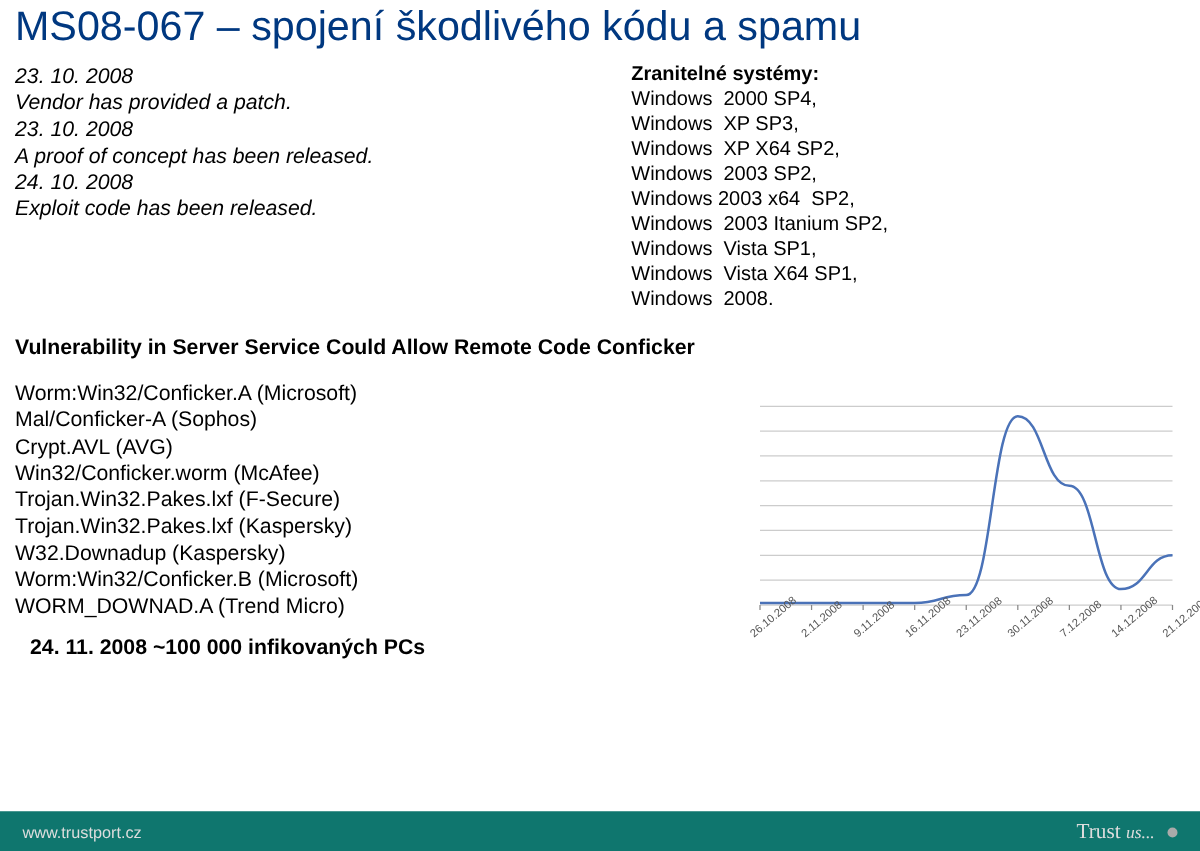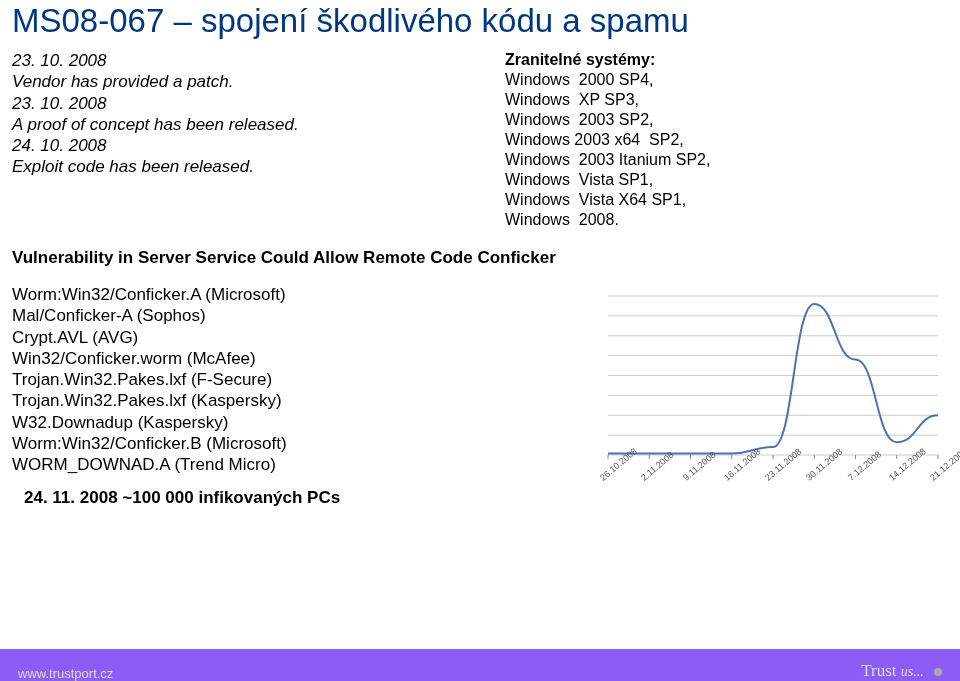--- a/index.html
+++ b/index.html
@@ -38,21 +38,21 @@
   .col-right .systems-line { white-space: pre; }
   .vuln-line {
     padding: 18px 12px 16px 12px;
     font-size: 17px;
     font-weight: bold;
     font-family: Arial, sans-serif;
   }
   .bottom-row {
     display: flex;
     padding: 0 12px;
-    align-items: flex-start;
+    align-items: center;
   }
   .names {
     flex: 1;
     font-size: 17px;
     line-height: 1.25;
   }
   .names .infected {
     font-weight: bold;
     padding-top: 12px;
     padding-left: 12px;
@@ -74,23 +74,23 @@
     color: #555;
     transform: rotate(-40deg);
     transform-origin: left top;
     white-space: nowrap;
   }
   
   .footer {
     position: absolute;
     left: 0; right: 0; bottom: 0;
     height: 32px;
-    background: #8b5cf6;
+    background: #0f766e;
     display: flex;
-    align-items: flex-end;
+    align-items: center;
     justify-content: space-between;
     padding: 0 18px;
     color: #dddddd;
     font-size: 13px;
   }
   .footer .url { font-family: Arial, sans-serif; }
   .footer .brand { font-family: Georgia, "Times New Roman", serif; font-size: 17px; }
   .footer .brand .us { font-style: italic; font-size: 14px; }
   .footer .dot { display:inline-block; width:8px; height:8px; border-radius:50%; background:#aaa; margin-left:6px; vertical-align:middle;}
 </style>
@@ -113,20 +113,21 @@
       </div>
       <div>
         <span>24. 10. 2008</span><br>
         <span>Exploit code has been released.</span>
       </div>
     </div>
     <div class="col col-right">
       <div class="bold">Zranitelné systémy:</div>
       <div class="systems-line">Windows  2000 SP4,</div>
       <div class="systems-line">Windows  XP SP3,</div>
+      <div class="systems-line">Windows  XP X64 SP2,</div>
       <div class="systems-line">Windows  2003 SP2,</div>
       <div class="systems-line">Windows 2003 x64  SP2,</div>
       <div class="systems-line">Windows  2003 Itanium SP2,</div>
       <div class="systems-line">Windows  Vista SP1,</div>
       <div class="systems-line">Windows  Vista X64 SP1,</div>
       <div class="systems-line">Windows  2008.</div>
     </div>
   </div>
 
   <div class="vuln-line">Vulnerability in Server Service Could Allow Remote Code Conficker</div>

